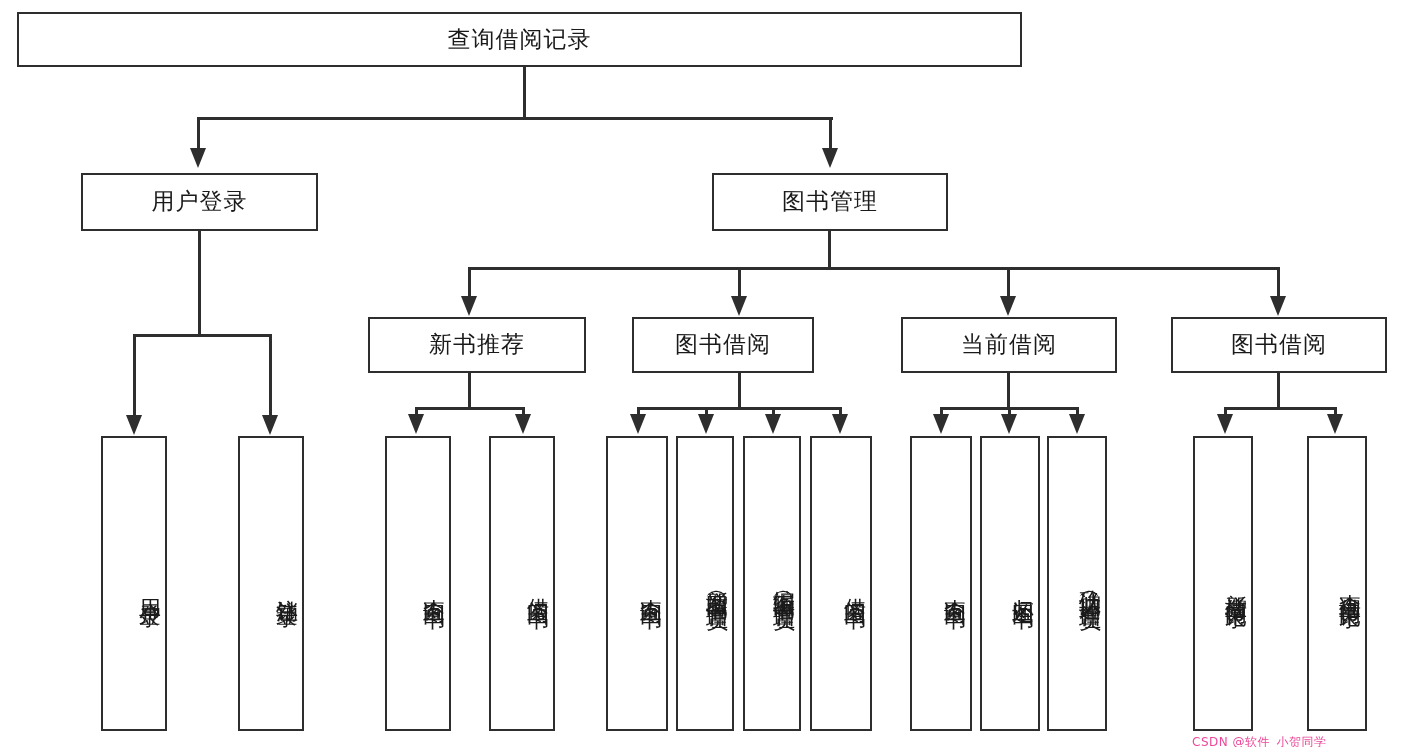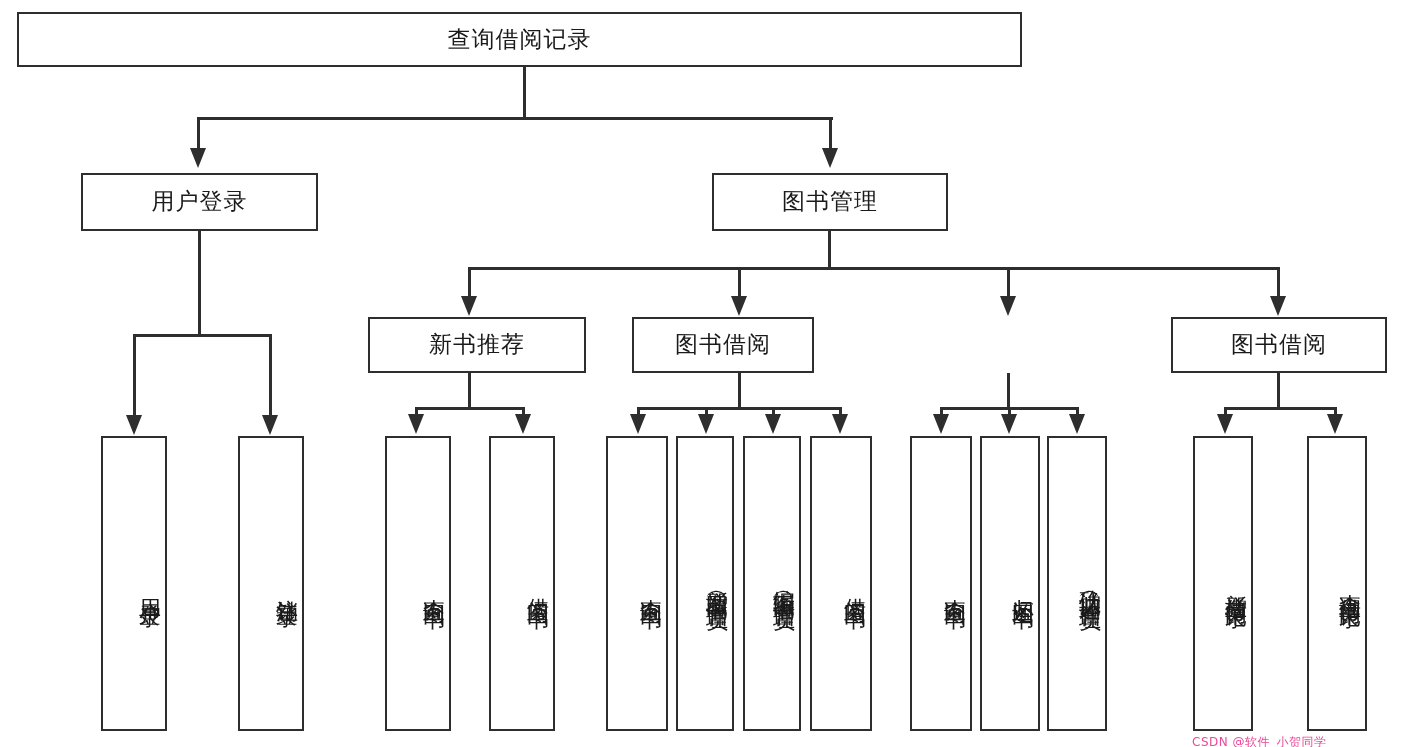--- a/index.html
+++ b/index.html
@@ -114,20 +114,23 @@
   <div class="arrow" style="left:1000px; top:296px;"></div>
 
   <div class="edge v" style="left:1277px; top:267px; width:3px; height:30px;"></div>
   <div class="arrow" style="left:1270px; top:296px;"></div>
 
   <div class="node horiz" style="left:368px; top:317px; width:218px; height:56px;">
     <span>新书推荐</span>
   </div>
   <div class="node horiz" style="left:632px; top:317px; width:182px; height:56px;justify-content:center;">
     <span>图书借阅</span>
+  </div>
+  <div class="node horiz" style="left:901px; top:317px; width:216px; height:56px;">
+    <span>当前借阅</span>
   </div>
   <div class="node horiz" style="left:1171px; top:317px; width:216px; height:56px;">
     <span>图书借阅</span>
   </div>
 
   <div class="edge v" style="left:468px; top:373px; width:3px; height:36px;"></div>
   <div class="edge h" style="left:415px; top:407px; width:110px; height:3px;"></div>
   <div class="edge v" style="left:415px; top:407px; width:3px; height:10px;"></div>
   <div class="arrow" style="left:408px; top:414px;"></div>
   <div class="edge v" style="left:522px; top:407px; width:3px; height:10px;"></div>

